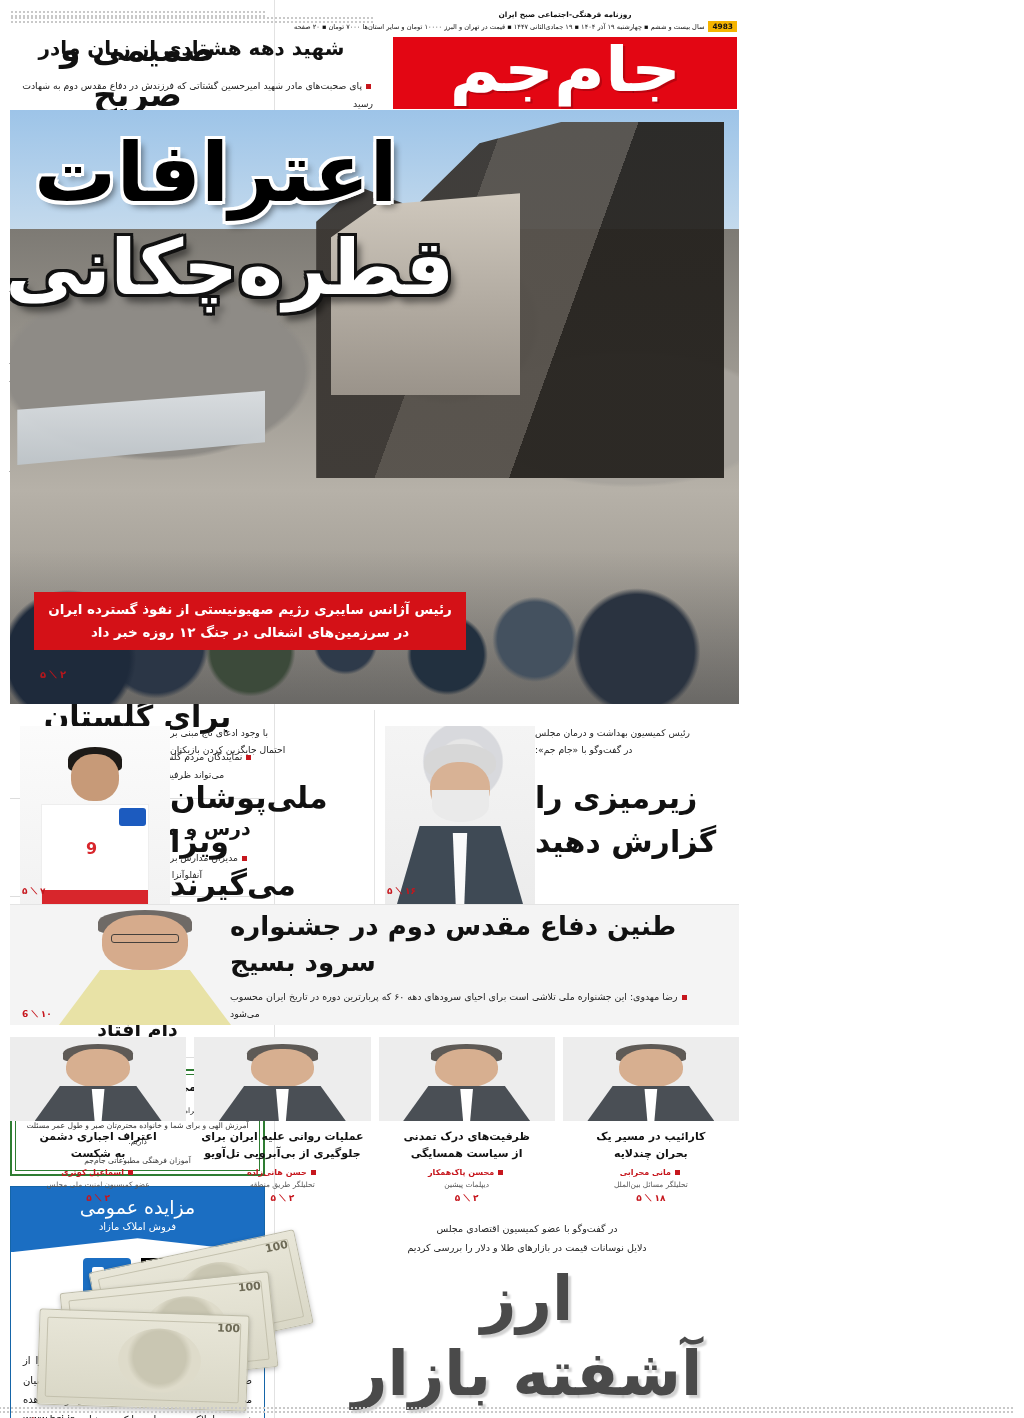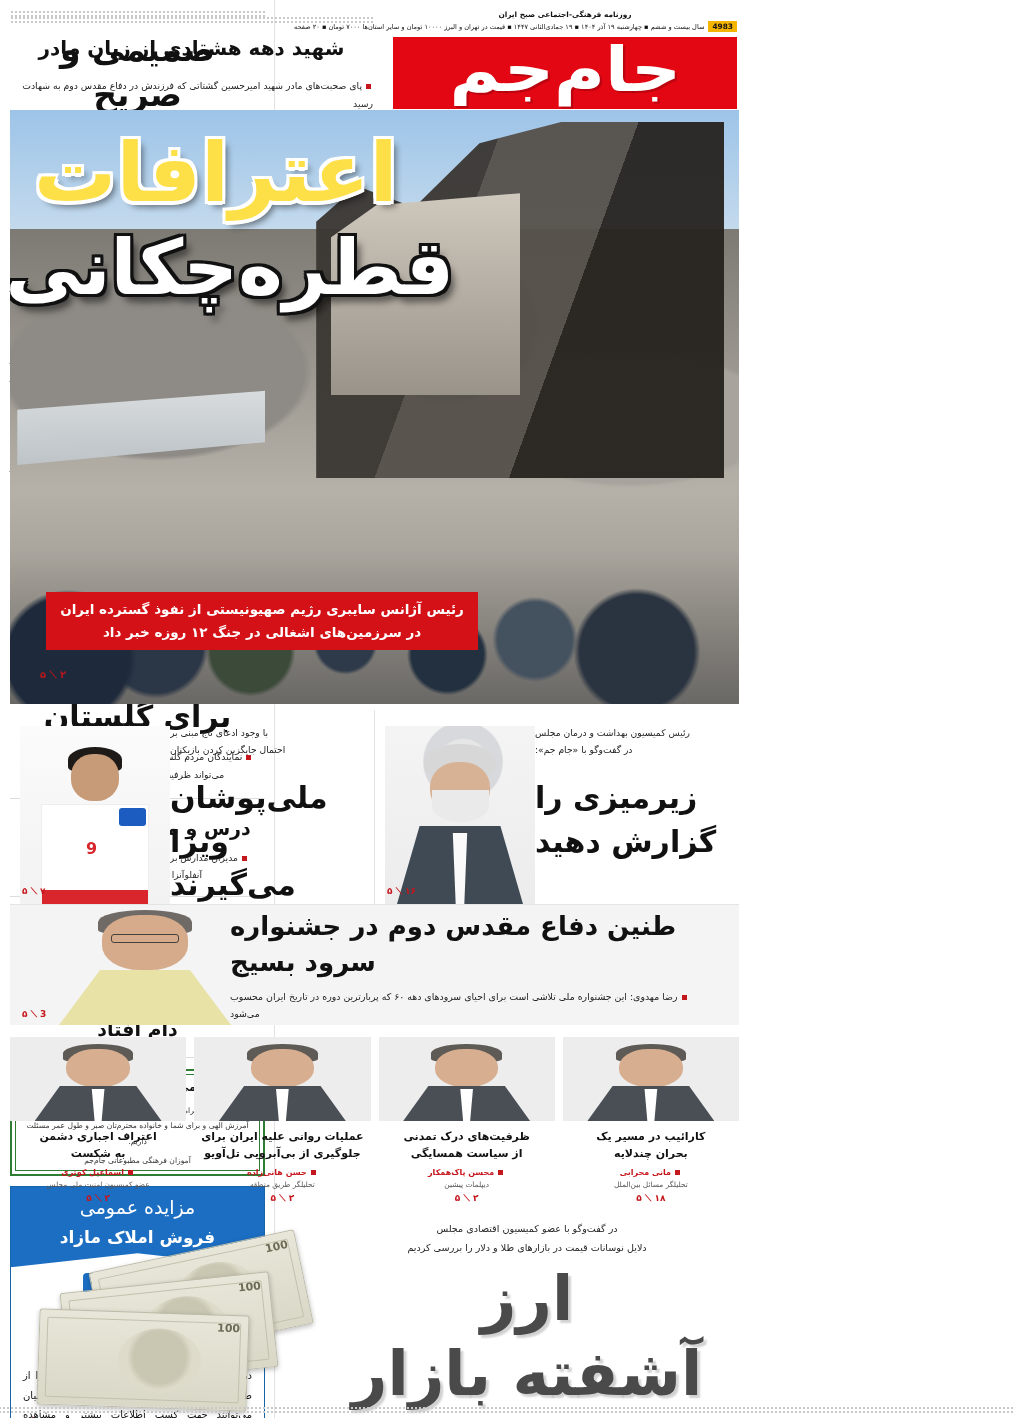--- a/index.html
+++ b/index.html
@@ -115,21 +115,21 @@
   
   .bank-ad{
     margin-top:10px; border:1px solid #1565a8; background:#fff; position:relative;
     padding-bottom:10px; overflow:hidden;
   }
   .bank-head{
     background:#1b6ec2; color:#fff; text-align:center; padding:9px 4px 20px;
     position:relative;
   }
   .bank-head h3{ font-size:19px; letter-spacing:4px; font-weight:normal; }
-  .bank-head h4{ font-size:17px; margin-top:9px; font-weight:bold; }
+  .bank-head h4{ font-size:10px; margin-top:3px; font-weight:normal; }
   .bank-head::after{
     content:""; position:absolute; bottom:-14px; left:0; right:0; height:28px;
     background:#fff; clip-path:polygon(0 50%,50% 0,100% 50%,100% 100%,0 100%);
   }
   .bank-body{ padding:6px 12px 0; position:relative; }
   .bank-logo-row{ display:flex; align-items:flex-start; justify-content:center; gap:10px; }
   .qr{
     width:52px;height:52px;flex:0 0 auto;
     background:
       linear-gradient(90deg,#000 50%,transparent 50%),
@@ -232,37 +232,37 @@
       radial-gradient(circle at 60% 68%, #22303f 0 8%, transparent 9%),
       radial-gradient(circle at 72% 58%, #44515f 0 7%, transparent 8%),
       radial-gradient(circle at 86% 66%, #2a3340 0 9%, transparent 10%),
       linear-gradient(transparent,rgba(40,45,52,.35));
   }
   .hero-h1{
     position:absolute; top:22px; left:24px; right:auto;
     text-align:left; width:420px; direction:rtl;
   }
   .hero-h1 .l1{
-    font-size:82px; font-weight:bold; color:#fde047; line-height:1;
+    font-size:82px; font-weight:bold; color:#000000; line-height:1;
     text-shadow:
       3px 3px 0 #fff, -3px 3px 0 #fff, 3px -3px 0 #fff, -3px -3px 0 #fff,
       0 4px 0 #fff, 5px 6px 6px rgba(0,0,0,.45);
     letter-spacing:-2px;
   }
   .hero-h1 .l2{
     margin-top:16px;
     font-size:76px; font-weight:bold; color:#ffffff; line-height:1;
     text-shadow:
       3px 0 0 #111, -3px 0 0 #111, 0 3px 0 #111, 0 -3px 0 #111,
       3px 3px 0 #111,-3px 3px 0 #111,3px -3px 0 #111,-3px -3px 0 #111,
       6px 8px 7px rgba(0,0,0,.5);
     letter-spacing:-2px;
   }
   .hero-strap{
-    position:absolute; left:36px; bottom:54px; background:#d41117; color:#fff;
+    position:absolute; left:24px; bottom:54px; background:#d41117; color:#fff;
     padding:6px 12px 7px; text-align:center; width:432px;
     font-size:13.5px; font-weight:bold; line-height:1.65;
   }
   .hero-page{ position:absolute; left:30px; bottom:22px; }
   .hero-page .pagenum{ color:#b4171d; font-size:10px; }
 
   
   .trio-row{
     display:flex; margin:6px 10px 0; height:195px; border-bottom:1px solid #e4e4e4;
   }
@@ -589,21 +589,21 @@
         <div class="bp-head"></div>
         <div class="bp-glass"></div>
       </div>
       <div class="basij-text">
         <div class="basij-title">طنین دفاع مقدس دوم در جشنواره سرود بسیج</div>
         <div class="basij-sub">
           <span class="bullet-sq"></span><span>رضا مهدوی: این جشنواره ملی تلاشی است برای احیای سرودهای دهه ۶۰ که پربارترین دوره در تاریخ ایران محسوب می‌شود</span>
         </div>
       </div>
       <div class="basij-page">
-        <span class="pagenum">3 ⟋ ۵</span>
+        <span class="pagenum">۱۰ ⟋ 6</span>
       </div>
     </div>
 
     <div class="cards">
 
       <div class="card">
         <div class="card-photo">
           <div class="chair"></div>
           <div class="ch"></div>
           <div class="cb"></div>

